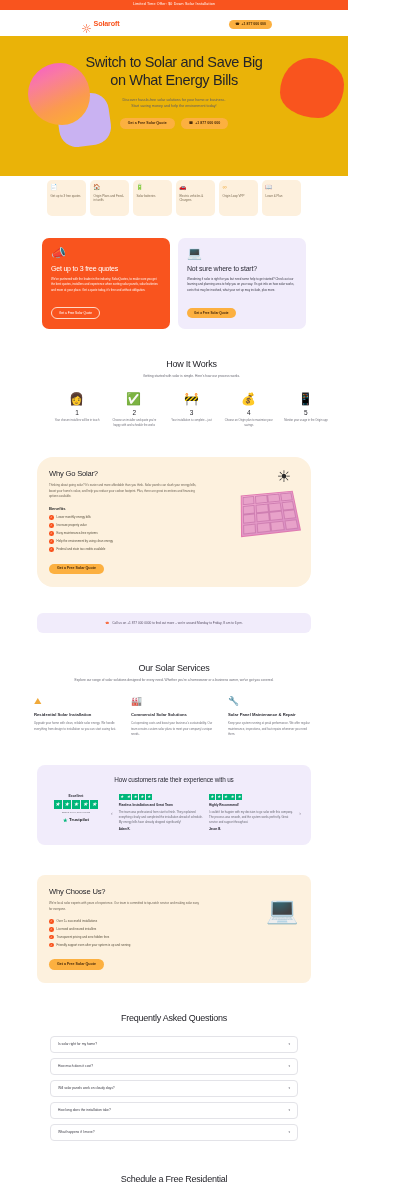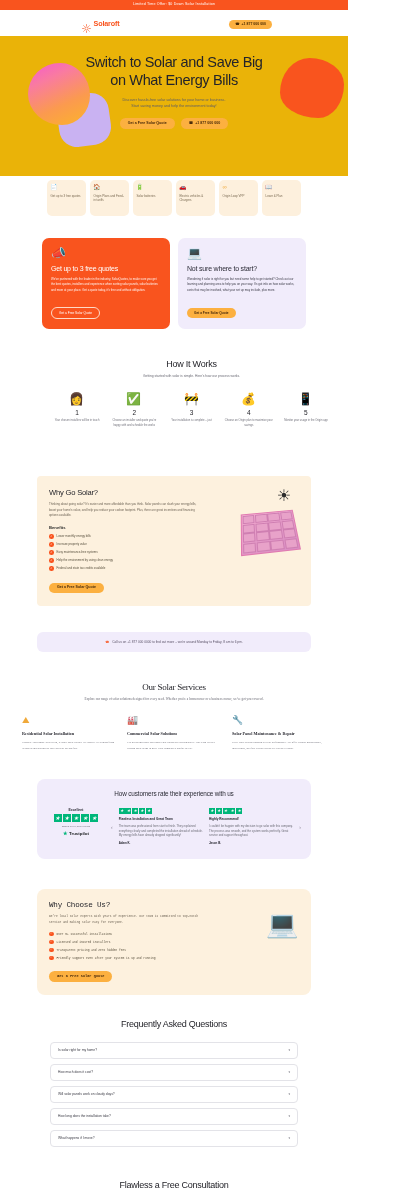--- a/index.html
+++ b/index.html
@@ -132,22 +132,22 @@
   .how { padding: 30px 0 0; margin-left: 35px; }
   .steps { display: flex; justify-content: center; gap: 9px; margin-top: 14px; padding: 0 18px; }
   .step { width: 56px; text-align: center; }
   .step-ico { font-size: 12px; line-height: 1; }
   .step-num { font-size: 6.5px; color: #24242a; margin-top: 4px; }
   .step-txt { font-size: 2.7px; color: #70707a; line-height: 1.65; margin-top: 3px; }
 
   
   .wrap-pad { padding: 0 37px; }
   .whygo {
-    margin-top: 48px;
-    background: #fdf1de; border-radius: 4px;
+    margin-top: 29px;
+    background: #fdf1de; border-radius: 16px;
     padding: 12px 12px 13px;
     display: flex; gap: 8px; position: relative; overflow: hidden;
   }
   .whygo-left { width: 152px; }
   .whygo-title { font-size: 7.6px; color: #24242a; letter-spacing: -.2px; }
   .whygo-body { font-size: 2.9px; color: #6d6355; line-height: 1.8; margin-top: 5px; }
   .benefits-h { font-size: 4.2px; font-weight: 700; color: #30302f; margin-top: 7px; }
   .blist { margin-top: 4px; }
   .bitem { display: flex; align-items: center; gap: 3px; margin-bottom: 3.4px; }
   .bcheck {
@@ -174,21 +174,21 @@
   
   .callstrip {
     margin-top: 26px;
     background: #f1ecfb; border-radius: 6px;
     text-align: center; padding: 8px 0;
     font-size: 3.2px; color: #5b5368;
   }
   .callstrip .ico { color: #f9541e; margin-right: 2px; }
 
   
-  .services { padding: 30px 0 0; font-family: Liberation Serif, serif; }
+  .services { padding: 30px 12px 0; }
   .svc-grid { display: flex; gap: 11px; margin-top: 14px; padding: 0 22px; }
   .svc { flex: 1; }
   .svc-ico { font-size: 9px; color: #f0a93a; line-height: 1; }
   .svc-title { font-size: 4.2px; font-weight: 700; color: #2b2b33; margin-top: 6px; }
   .svc-body { font-size: 2.85px; color: #73737d; line-height: 1.8; margin-top: 4px; }
 
   
   .reviews {
     margin-top: 28px;
     background: #f1ecfb; border-radius: 8px;
@@ -224,26 +224,26 @@
   .rv-body { font-size: 2.8px; color: #6a6a74; line-height: 1.75; margin-top: 2.5px; }
   .rv-author { font-size: 2.9px; font-weight: 700; color: #23232c; margin-top: 3px; }
 
   
   .whychoose {
     margin-top: 30px;
     background: #fdf1de; border-radius: 8px;
     padding: 12px 12px 13px;
     display: flex; gap: 8px; position: relative; overflow: hidden;
   }
-  .wc-left { width: 152px; font-family: Liberation Mono, monospace; }
+  .wc-left { width: 152px; }
   .wc-right { flex: 1; position: relative; }
   .laptop { position: absolute; right: 0; top: 10px; font-size: 26px; line-height: 1; }
 
   
-  .faq { padding: 24px 0 0; }
+  .faq { padding: 30px 0 0; }
   .faq-list { padding: 0 50px; margin-top: 13px; }
   .faq-item {
     border: .6px solid #e3e3e8; border-radius: 4px;
     padding: 5.5px 7px;
     display: flex; align-items: center; justify-content: space-between;
     margin-bottom: 5px; cursor: pointer; background: #fff;
   }
   .faq-q { font-size: 3.3px; color: #3a3a44; }
   .faq-caret { font-size: 3.2px; color: #6b6b76; }
 
@@ -565,18 +565,18 @@
       </div>
       <div class="faq-item">
         <span class="faq-q">What happens if I move?</span>
         <span class="faq-caret">▾</span>
       </div>
     </div>
   </div>
 
   <div class="contact">
     <div class="sec-head">
-      <div class="sec-title">Flawless a Free Consultation</div>
+      <div class="sec-title">Schedule a Free Residential</div>
     </div>
 
   </div>
 
 </div>
 
 </body></html>

